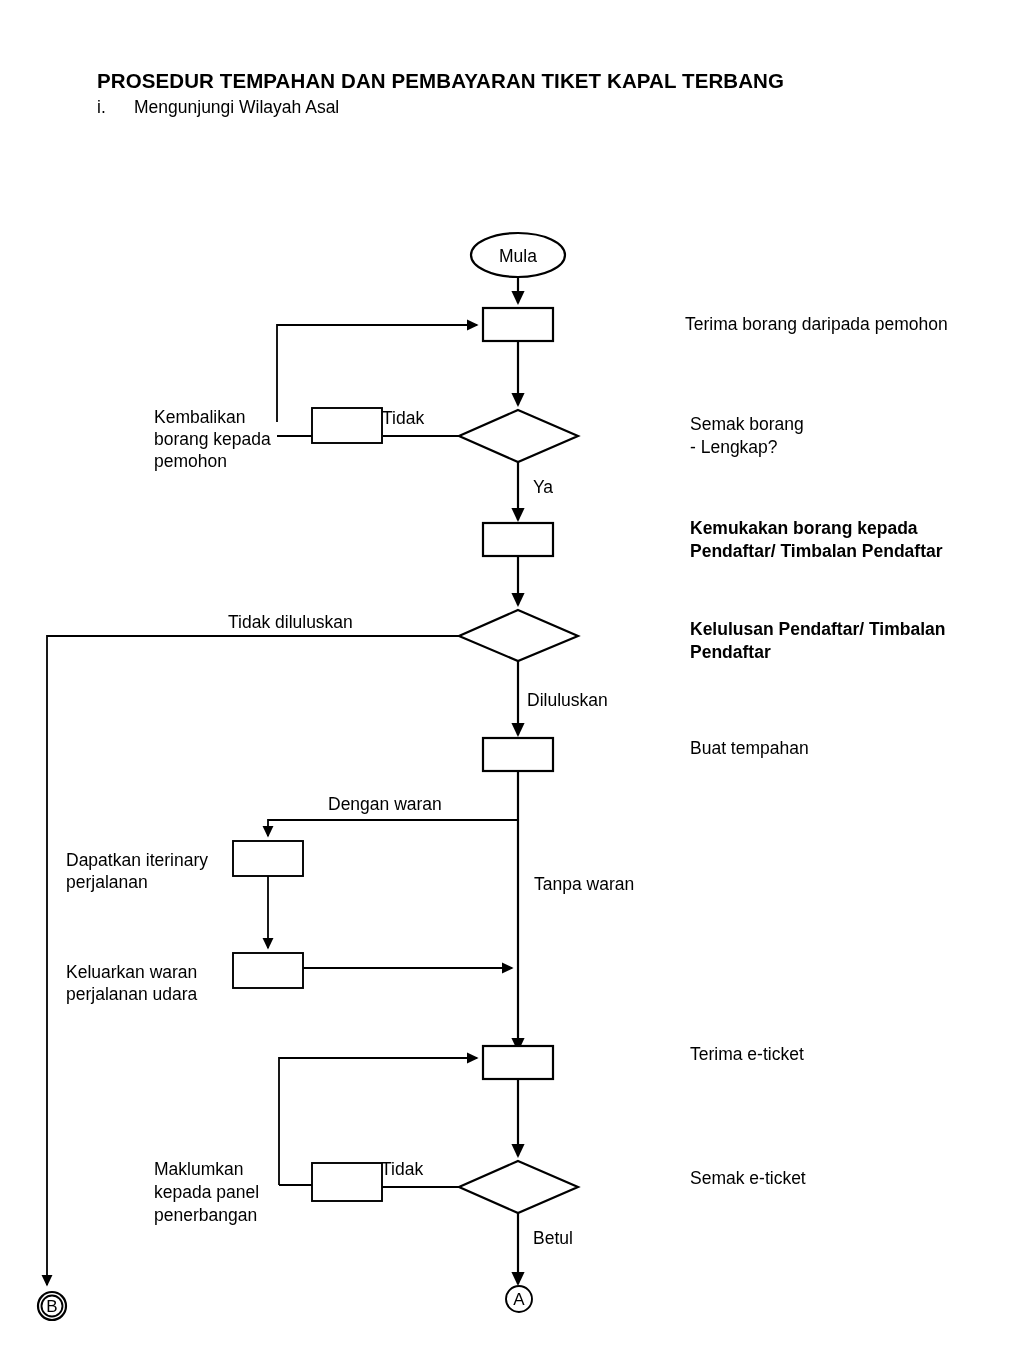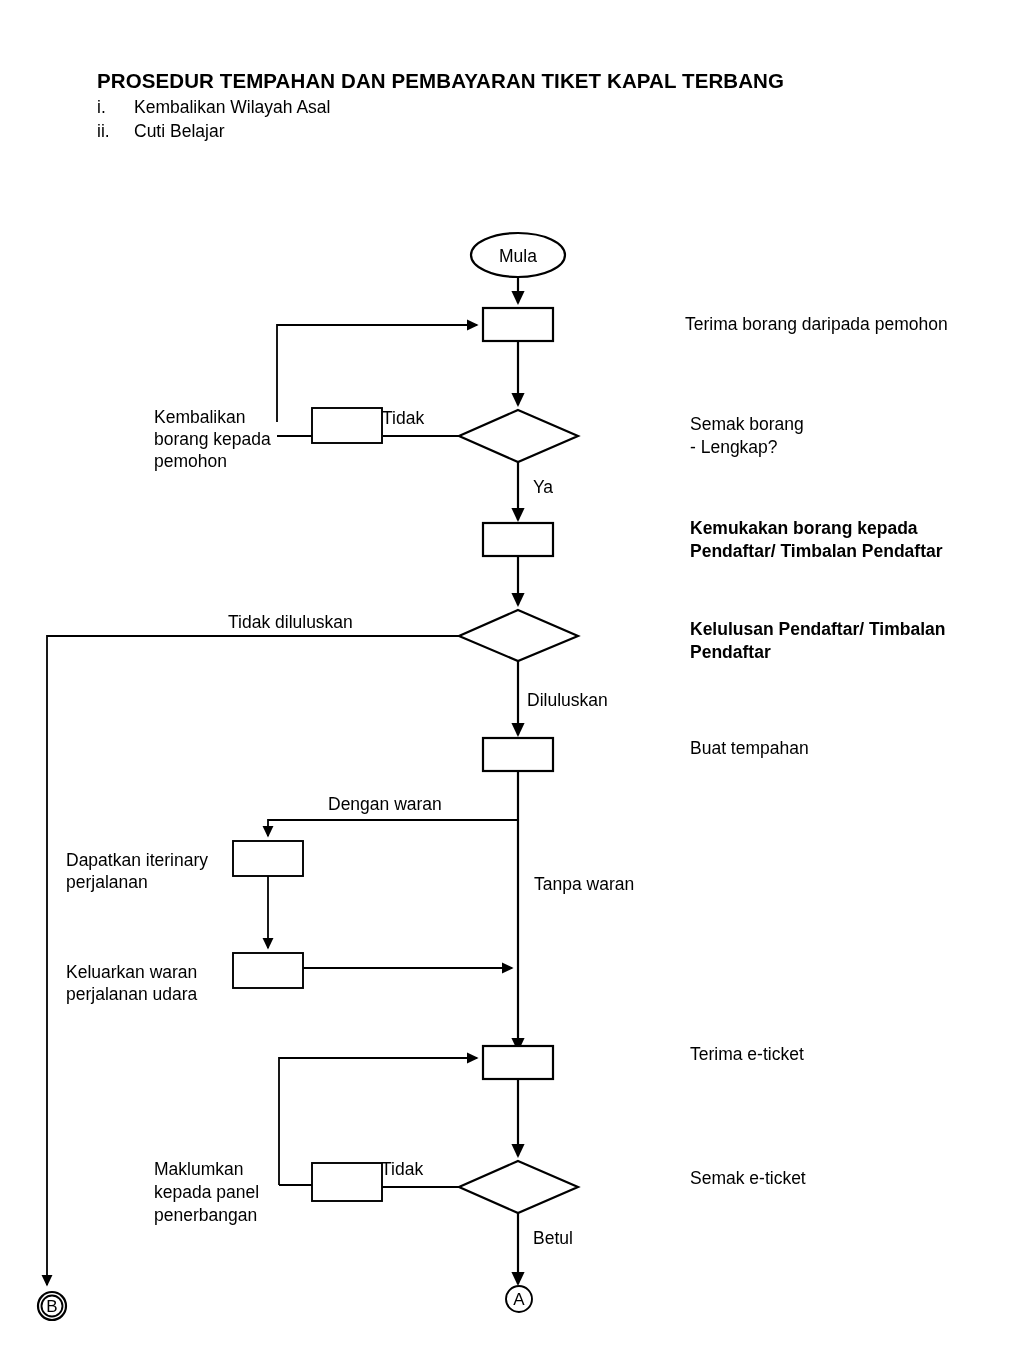--- a/index.html
+++ b/index.html
@@ -95,25 +95,21 @@
 </head>
 <body>
 
 <div id="page">
 
   <div class="header">
     <div class="doc-title">PROSEDUR TEMPAHAN DAN PEMBAYARAN TIKET KAPAL TERBANG</div>
     <ul class="sub-list">
       <li class="sub-item">
         <span class="sub-num">i.</span>
-        <span>Kembalikan Wilayah Asal</span>
-      </li>
-      <li class="sub-item">
-        <span class="sub-num">ii.</span>
-        <span>Cuti Belajar</span>
+        <span>Mengunjungi Wilayah Asal</span>
       </li>
     </ul>
   </div>
 
   <svg id="flow" viewBox="0 0 1024 1365">
     <defs>
       <marker id="arrow" viewBox="0 0 12 12" refX="9.5" refY="6" markerWidth="7" markerHeight="7" orient="auto-start-reverse" markerUnits="strokeWidth">
         <path d="M 0 0.8 L 11 6 L 0 11.2 z" fill="#000000"></path>
       </marker>
     </defs>

